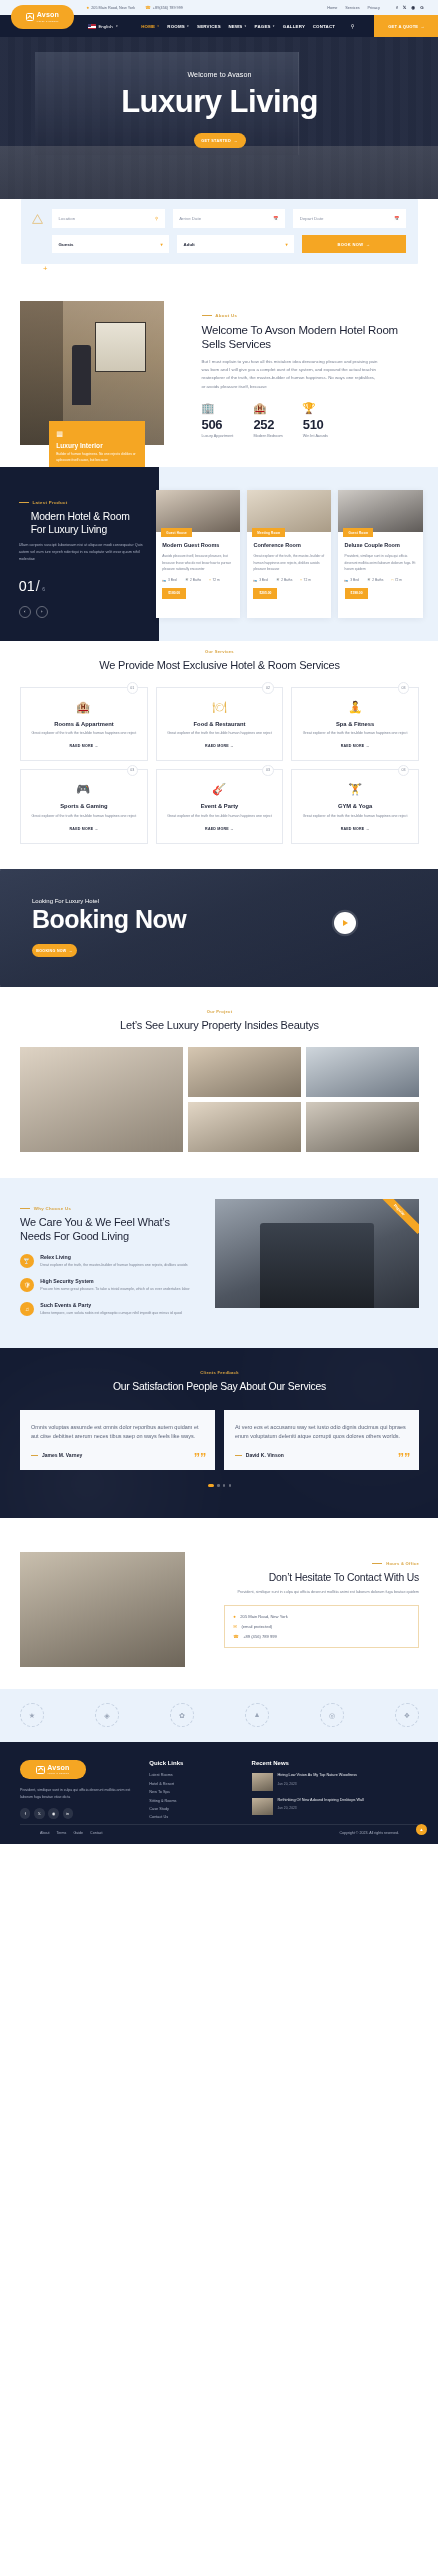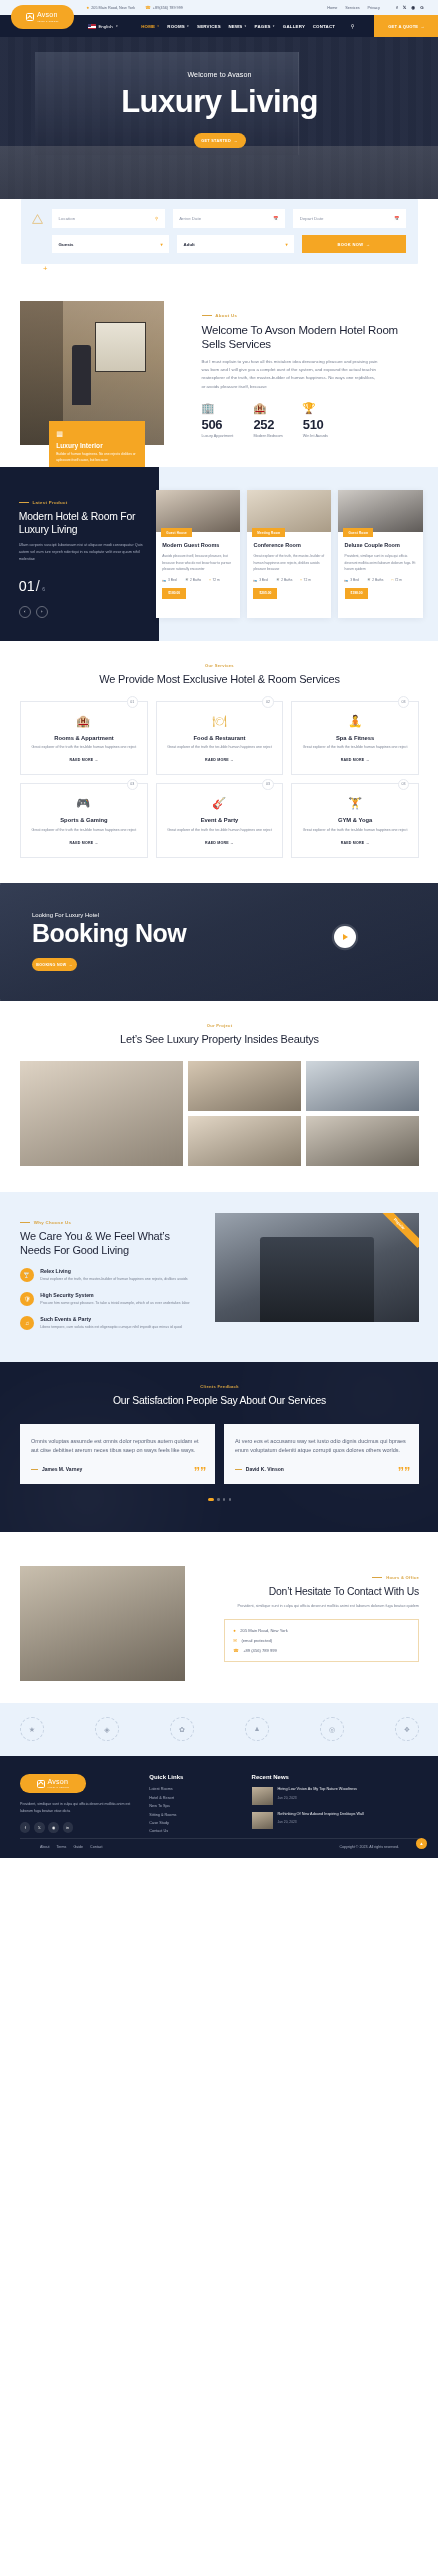--- a/index.html
+++ b/index.html
@@ -33,21 +33,21 @@
     position:absolute; left:11px; top:-10px; width:63px; height:24px;
     background:#f5a623; border-radius:12px; display:flex; align-items:center;
     justify-content:center; gap:2.7px; z-index:20;
   }
   .logo-mark {
     width:8.2px; height:8.2px; border:0.7px solid #fff; border-radius:1.6px;
     display:flex; align-items:center; justify-content:center;
   }
   .logo-mark:after{ content:""; display:block; width:2.7px;height:2.7px;border:0.7px solid #fff;border-bottom:none;border-right:none;transform:rotate(45deg); }
   .logo-text { display:flex; flex-direction:column; line-height:1; }
-  .logo-name { color:#fff; font-size:7.1px; font-weight:normal; letter-spacing:0.2px; }
+  .logo-name { color:#fff; font-size:7.1px; font-weight:bold; letter-spacing:0.2px; }
   .logo-sub { color:#fff; font-size:1.9px; letter-spacing:0.4px; margin-top:1.1px; opacity:.95; }
 
   .lang { margin-left:88px; display:flex; align-items:center; gap:2.7px; color:#fff; font-size:4.4px; }
   .flag {
     width:7.7px;height:5px;background:
       repeating-linear-gradient(#b22234 0 0.7px,#fff 0.7px 1.4px);
     position:relative; border-radius:0.5px;
   }
   .flag:before{content:"";position:absolute;left:0;top:0;width:3.3px;height:2.7px;background:#3c3b6e;}
 
@@ -166,21 +166,21 @@
   .counter .clab { font-size:3.8px; color:#7b8394; margin-top:1.6px; }
 
   
   .latest { position:relative; background:#eaf2fb; padding:0 0 23px; }
   .latest-dark {
     position:absolute; left:0; top:0; width:159px; height:100%;
     background:#141c33;
   }
   .latest-inner { position:relative; display:flex; padding:23px 16.5px 0 18.7px; gap:11px; }
   .latest-left { width:126px; color:#fff; padding-top:10px; }
-  .latest-left .sec-title { color:#fff; font-size:10.4px; margin:5px 0 6px; }
+  .latest-left .sec-title { color:#fff; font-size:10.4px; margin:5px 12px 6px; }
   .latest-left .sec-sub { color:#a7aec0; font-size:3.8px; }
   .count-big { margin-top:14.3px; font-size:14.3px; font-weight:300; color:#fff; display:flex; align-items:flex-end; gap:1.1px; }
   .count-big .slash { font-size:14.3px; font-weight:300; opacity:.9; }
   .count-big .tot { font-size:5px; color:#8d94a8; margin-bottom:2.2px; margin-left:1.6px; }
   .arrows { display:flex; gap:5px; margin-top:12px; }
   .arrow {
     width:12px;height:12px;border-radius:50%;border:0.5px solid rgba(255,255,255,.35);
     color:#fff;font-size:4.4px;display:flex;align-items:center;justify-content:center;
   }
   .room-cards { display:flex; gap:6.6px; flex:1; }
@@ -198,21 +198,21 @@
   .rc-desc { font-size:3.3px; color:#7b8394; line-height:1.9; margin-top:3.8px; }
   .rc-meta { display:flex; flex-wrap:wrap; gap:2.2px 7.7px; margin-top:5.5px; font-size:3.3px; color:#6e7688; }
   .rc-meta span { display:flex; align-items:center; gap:1.6px; }
   .rc-meta .mi { color:#e7b54d; font-size:3.3px; }
   .rc-price {
     display:inline-block; margin-top:6.6px; background:#f5a623; color:#fff;
     font-size:3.3px; font-weight:bold; padding:3.3px 6px;
   }
 
   
-  .services { padding:22px 20px 25px; background:#fff; text-align:center; }
+  .services { padding:8px 20px 25px; background:#fff; text-align:center; }
   .services .eyebrow { color:#d9a441; font-size:4.1px; justify-content:center; }
   .services .sec-title { margin-top:5px; font-size:11px; }
   .svc-grid { display:grid; grid-template-columns:repeat(3,1fr); gap:7.7px; margin-top:14.3px; }
   .svc-card {
     border:0.5px solid #e6e9ef; padding:14.3px 8.8px 12px; position:relative; background:#fff;
   }
   .svc-num {
     position:absolute; right:8.8px; top:-5.5px; width:11.5px; height:11.5px; border-radius:50%;
     background:#fff; border:0.5px solid #e6e9ef; font-size:3.6px; color:#7b8394;
     display:flex; align-items:center; justify-content:center;

